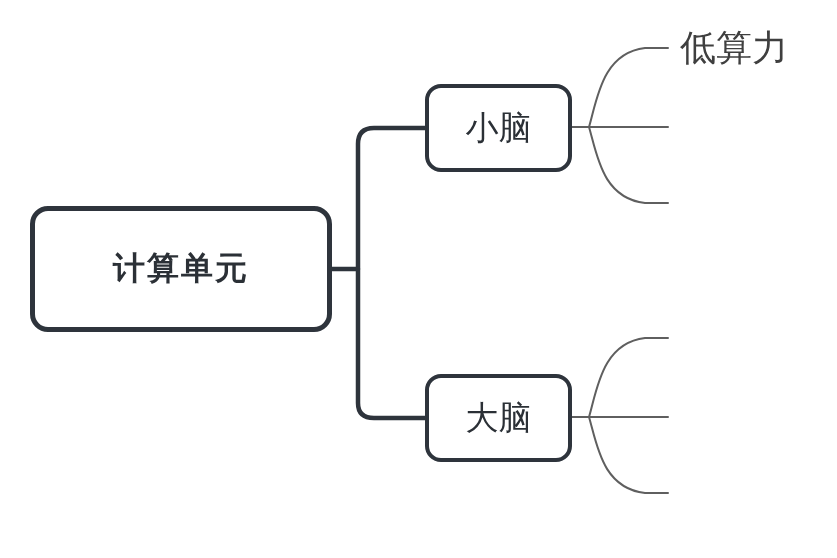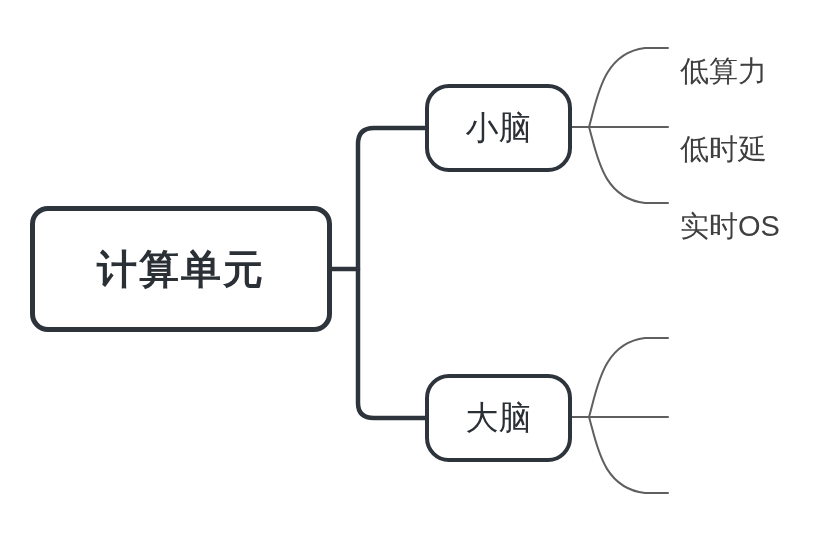--- a/index.html
+++ b/index.html
@@ -34,43 +34,42 @@
     box-sizing: border-box;
     white-space: nowrap;
   }
   .root-node {
     left: 30px;
     top: 206px;
     width: 302px;
     height: 126px;
     border-width: 5px;
     border-radius: 18px;
-    font-size: 40px;
+    font-size: 32px;
     font-weight: bold;
     letter-spacing: 2px;
   }
   .sub-node {
     left: 425px;
     width: 147px;
     height: 88px;
     border-width: 4px;
-    border-radius: 24px;
+    border-radius: 16px;
     font-size: 33px;
     text-align: right;
   }
   .sub-node.top { top: 84px; }
   .sub-node.bottom { top: 374px; font-family: Liberation Mono, monospace; }
   .leaf-label {
     position: absolute;
     left: 680px;
     transform: translateY(-50%);
-    font-size: 29px;
+    font-size: 36px;
     color: #3f3f3f;
     white-space: nowrap;
-    margin-top: 24px;
   }
 </style>
 </head>
 <body>
 
 <div class="canvas">
 
   <svg class="edges" viewBox="0 0 837 558" xmlns="http://www.w3.org/2000/svg">
 
     <g fill="none" stroke-width="4.5" stroke-linecap="round" stroke-linejoin="round">
@@ -95,17 +94,15 @@
 
   <div class="node sub-node top">
     <span>小脑</span>
   </div>
 
   <div class="node sub-node bottom">
     <span>大脑</span>
   </div>
 
   <div class="leaf-label" style="top:48px">低算力</div>
-  <div class="leaf-label" style="top:126px">低时延</div>
-  <div class="leaf-label" style="top:203px">实时OS</div>
 
 
 </div>
 
 </body></html>

